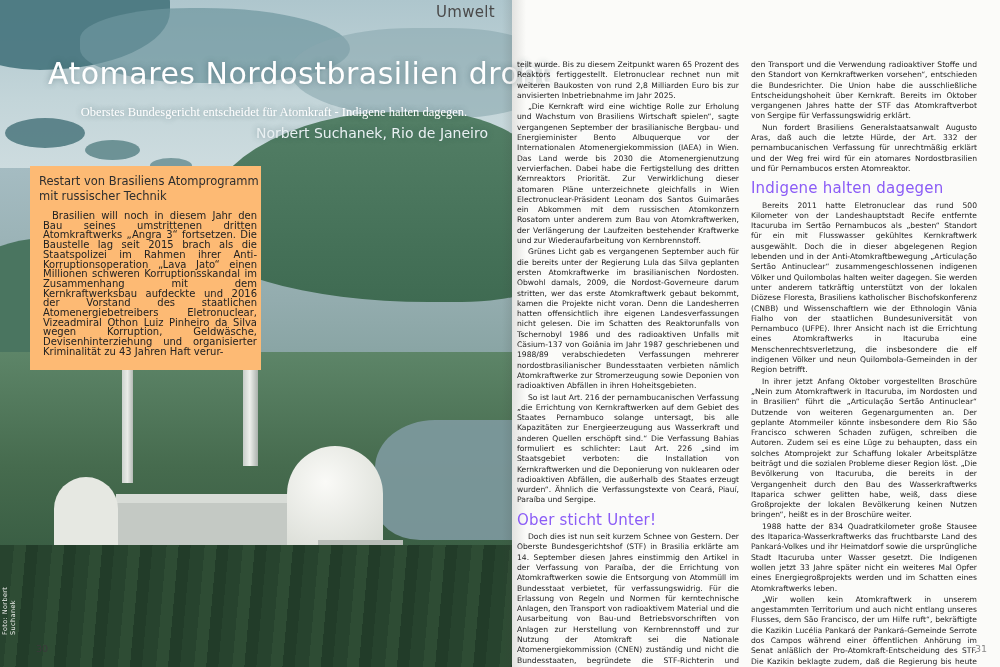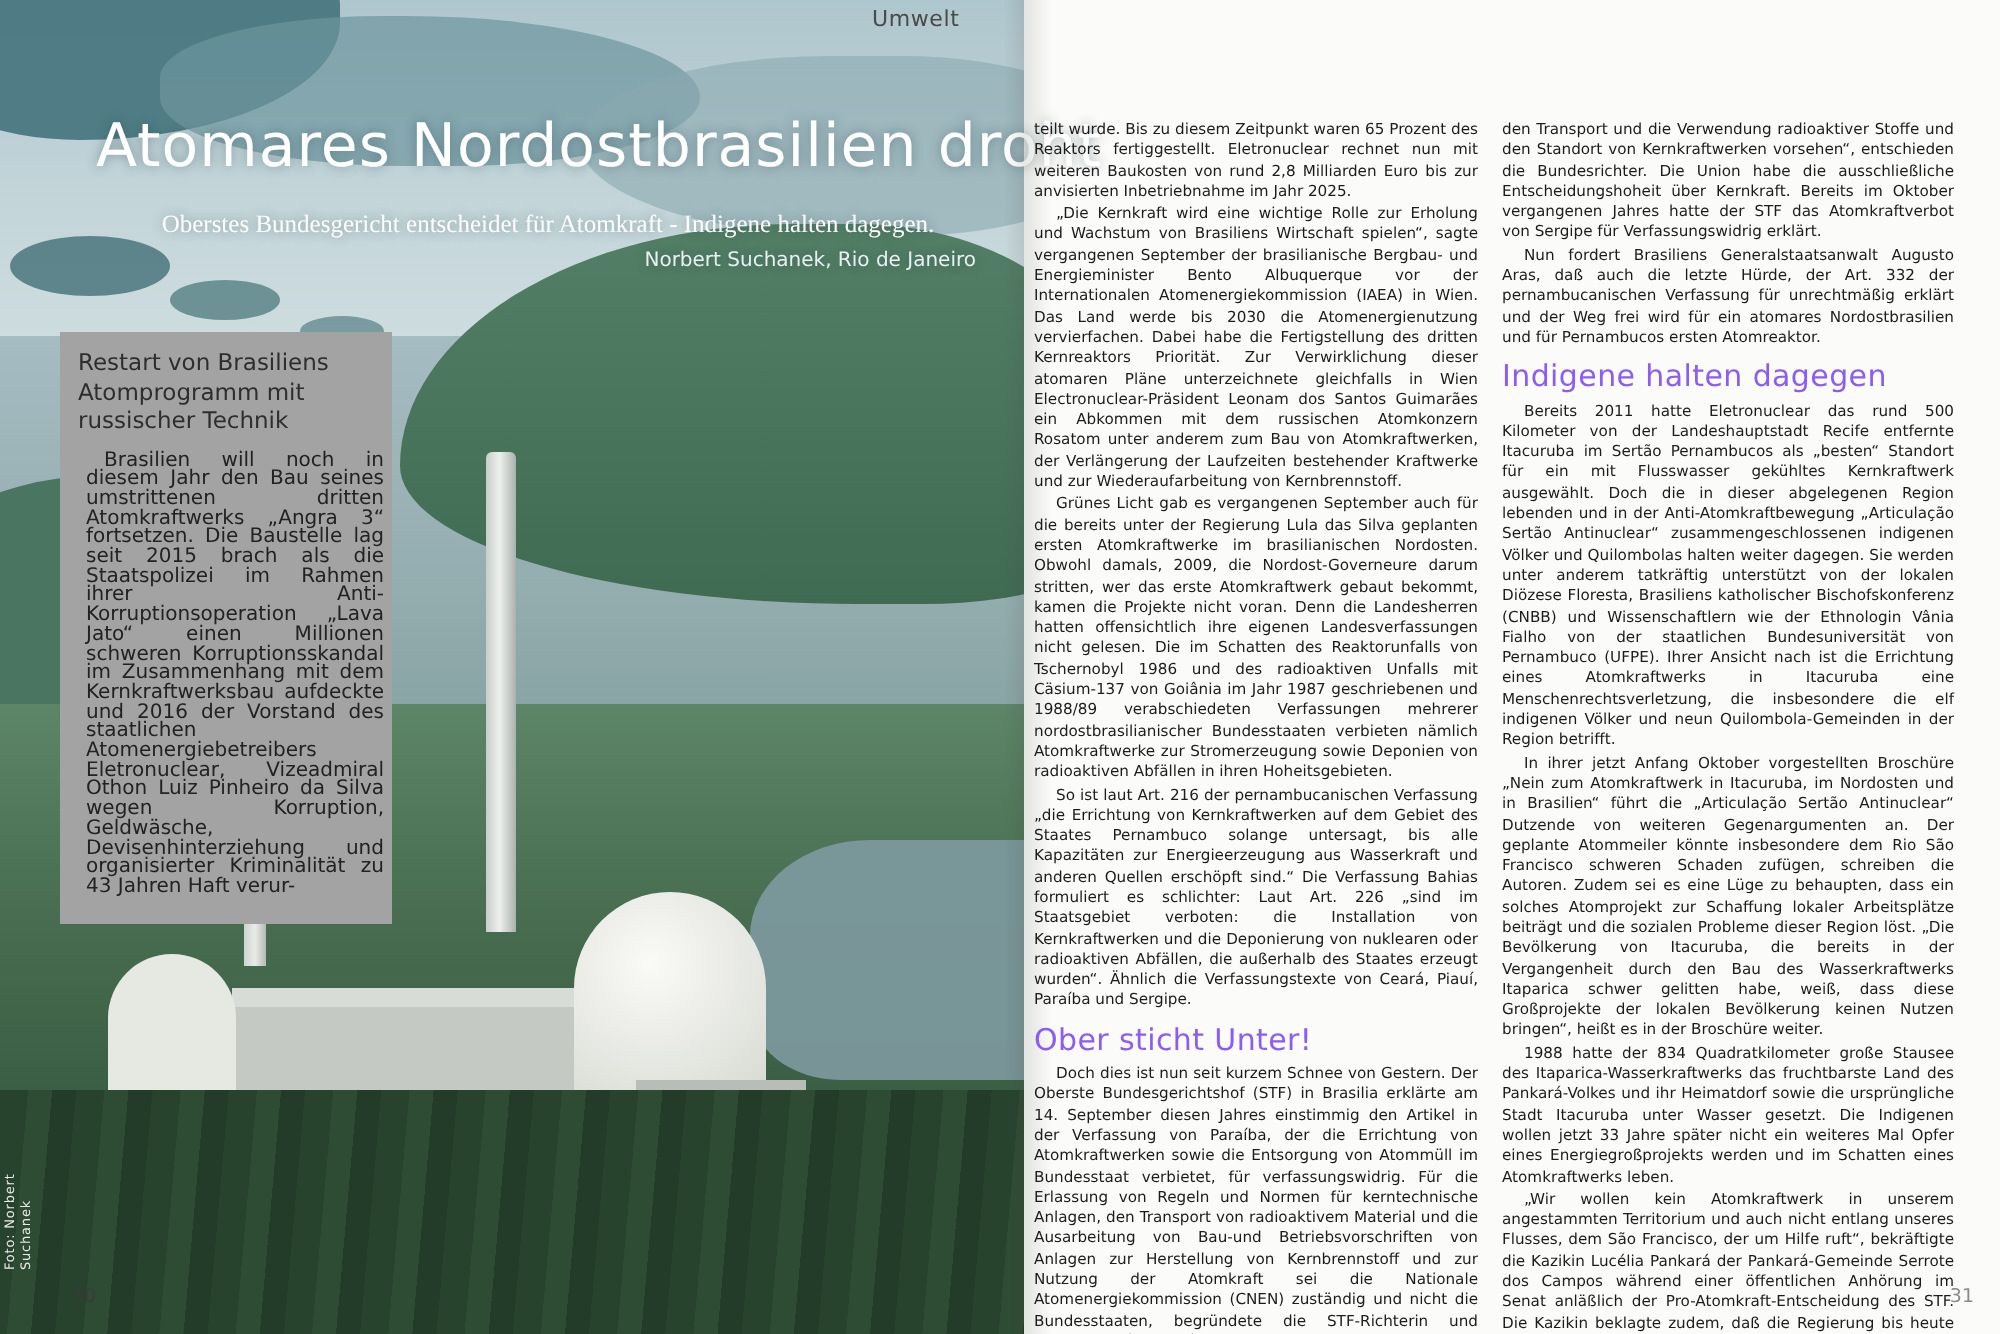--- a/index.html
+++ b/index.html
@@ -25,26 +25,26 @@
   .bay-front{left:375px;top:420px;width:150px;height:120px;background:#7e9aa0;border-radius:40% 0 0 30%;opacity:.9;}
   .forest{left:0;top:545px;width:100%;height:122px;background:repeating-linear-gradient(95deg,#27432e 0 14px,#2e4c34 14px 26px,#223c29 26px 38px);}
   .stack-a{left:243px;top:226px;width:15px;height:240px;background:linear-gradient(90deg,#c7cdc9,#eef0ec 45%,#aab1ac);border-radius:3px 3px 0 0;}
   .stack-b{left:122px;top:328px;width:11px;height:155px;background:linear-gradient(90deg,#cdd3cf,#e9ebe7 50%,#b4bab5);}
   .hall{left:116px;top:494px;width:188px;height:78px;background:linear-gradient(180deg,#d8dcd7 0 12%,#c4c9c4 12% 100%);}
   .dome-big{left:287px;top:446px;width:96px;height:120px;background:radial-gradient(circle at 40% 30%,#fafaf7,#d9dcd5 80%);border-radius:48px 48px 8px 8px;}
   .dome-small{left:54px;top:477px;width:64px;height:82px;background:#e6e8e2;border-radius:32px 32px 4px 4px;}
   .bldg-a{left:318px;top:540px;width:85px;height:40px;background:#b8bdb8;}
   .bldg-b{left:28px;top:546px;width:72px;height:30px;background:#9aa39c;}
   
-  .category{position:absolute;left:436px;top:3px;font-size:11px;color:#4a4a4a;letter-spacing:.3px;}
+  .category{position:absolute;left:436px;top:3px;font-size:15px;color:#4a4a4a;letter-spacing:.3px;}
   .header-block{position:absolute;left:48px;top:56px;width:452px;color:#fff;text-shadow:0 0 6px rgba(40,70,80,.45);}
   .header-block h1{margin:0;font-size:30px;font-weight:400;letter-spacing:.5px;white-space:nowrap;}
   .subtitle{margin-top:14px;font-size:12.5px;text-align:center;font-family:Liberation Serif, serif;}
-  .byline{margin-top:5px;font-size:10px;text-align:right;color:#e9f0f2;padding-right:12px;}
-  .intro-box{position:absolute;left:30px;top:166px;width:166px;min-height:188px;background:#a3a3a3;padding:8px 0 9px 9px;}
+  .byline{margin-top:5px;font-size:14px;text-align:right;color:#e9f0f2;padding-right:12px;}
+  .intro-box{position:absolute;left:30px;top:166px;width:231px;min-height:188px;background:#fdba74;padding:8px 0 9px 9px;}
   .intro-box h2{margin:0 0 8px 0;font-size:11.5px;line-height:14.5px;font-weight:400;color:#2e2e2e;}
   .intro-box p{margin:4px;font-size:10px;line-height:9.7px;text-align:justify;text-indent:9px;color:#222;}
   .photo-credit{position:absolute;left:1px;top:550px;height:85px;writing-mode:vertical-rl;transform:rotate(180deg);
     font-size:6.5px;color:#f2f2f0;letter-spacing:.4px;opacity:.95;}
   .pagenum-left{position:absolute;left:36px;top:643px;font-size:9.5px;color:#3a3a3a;}
   .pagenum-right{position:absolute;right:13px;top:643px;font-size:9.5px;color:#8a8a8a;text-align:center;}
   .gutter{position:absolute;left:502px;top:0;width:24px;height:667px;
     background:linear-gradient(90deg,rgba(0,0,0,0) 0%,rgba(60,60,55,.12) 45%,rgba(0,0,0,0) 100%);pointer-events:none;}
   
   .col{position:absolute;top:60px;font-size:7.6px;line-height:10.3px;text-align:justify;color:#1c1c1c;}

